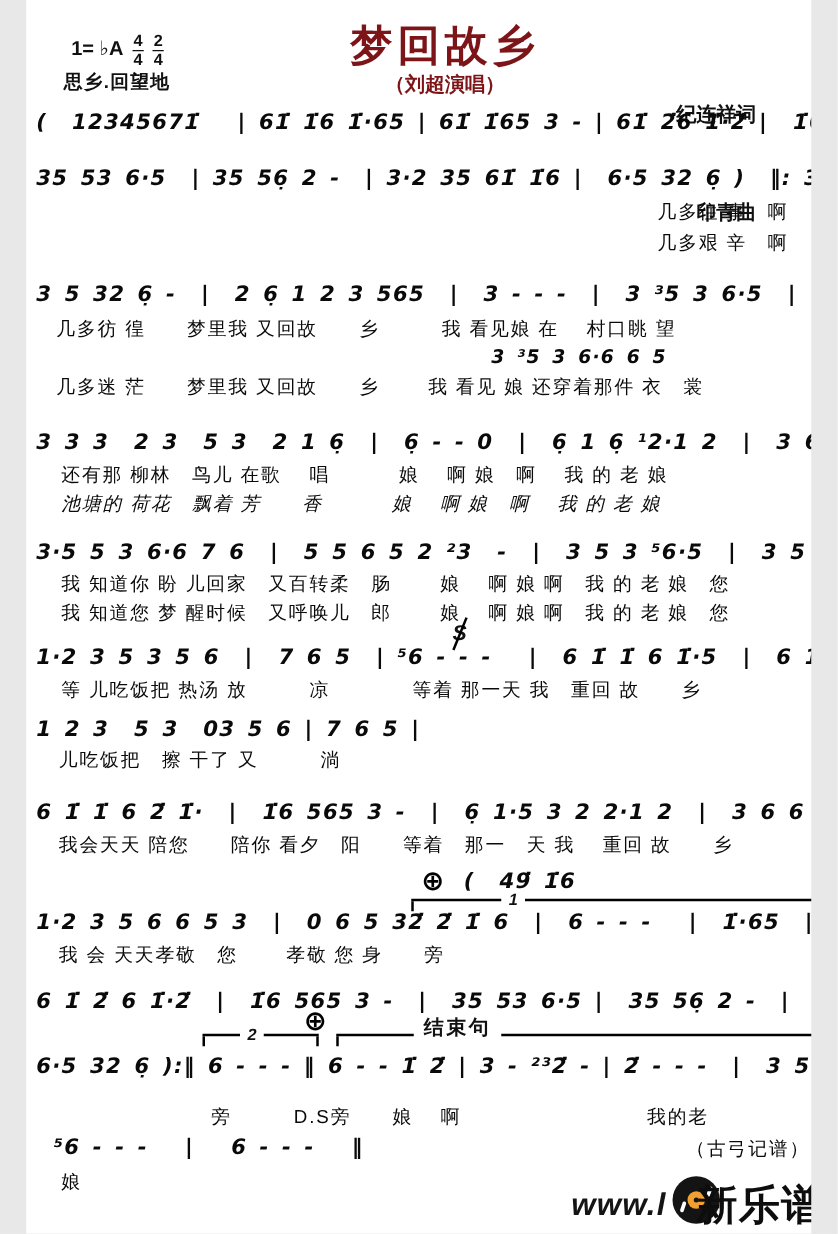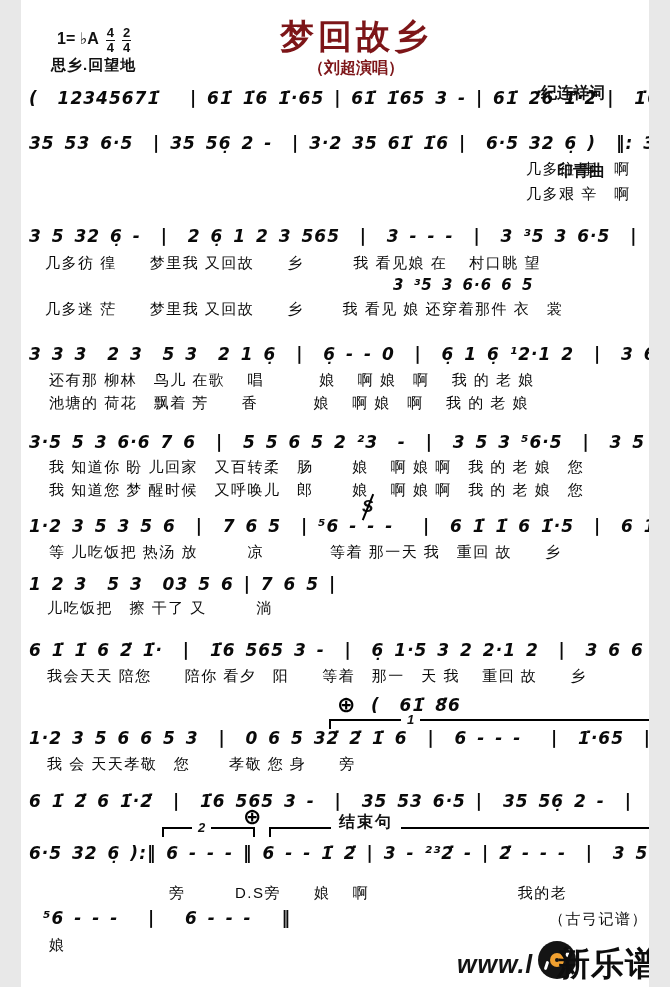--- a/index.html
+++ b/index.html
@@ -77,21 +77,21 @@
 
   
   <div class="abs notation" style="left:8px;top:226px;">3 5 32 6̣ -  |  2 6̣ 1 2 3 565  |  3 - - -  |  3 ³5 3 6·5  |  3 6̣ 532 3 -  |</div>
   <div class="abs lyrics" style="left:24px;top:254px;">几多彷 徨　　梦里我 又回故　　乡　　　我 看见娘 在　 村口眺 望</div>
   <div class="abs notation" style="left:372px;top:276px;font-size:15px;">3 ³5 3 6·6 6 5</div>
   <div class="abs lyrics" style="left:24px;top:300px;text-align:right;">几多迷 茫　　梦里我 又回故　　乡　　 我 看见 娘 还穿着那件 衣　裳</div>
 
   
   <div class="abs notation" style="left:8px;top:344px;">3 3 3  2 3  5 3  2 1 6̣  |  6̣ - - 0  |  6̣ 1 6̣ ¹2·1 2  |  3 6 1 ¹2 -  |</div>
   <div class="abs lyrics" style="left:28px;top:371px;">还有那 柳林　鸟儿 在歌　 唱　　　 娘　 啊 娘　啊　 我 的 老 娘</div>
-  <div class="abs lyrics" style="left:28px;top:394px;">池塘的 荷花　飘着 芳　　香　　　 娘　 啊 娘　啊　 我 的 老 娘</div>
+  <div class="abs lyrics" style="left:28px;top:394px;font-style:italic;">池塘的 荷花　飘着 芳　　香　　　 娘　 啊 娘　啊　 我 的 老 娘</div>
 
   
   <div class="abs notation" style="left:8px;top:432px;">3·5 5 3 6·6 7 6  |  5 5 6 5 2 ²3  -  |  3 5 3 ⁵6·5  |  3 5 6̣ ¹2·2  |</div>
   <div class="abs lyrics" style="left:28px;top:458px;">我 知道你 盼 儿回家　又百转柔　肠　　 娘　 啊 娘 啊　我 的 老 娘　您</div>
   <div class="abs lyrics" style="left:28px;top:481px;">我 知道您 梦 醒时候　又呼唤儿　郎　　 娘　 啊 娘 啊　我 的 老 娘　您</div>
 
   
   <div class="abs segno" style="left:341px;top:497px;"><span>S</span></div>
   <div class="abs notation" style="left:8px;top:516px;">1·2 3 5 3 5 6  |  7 6 5  | ⁵6 - - -   |  6 1̇ 1̇ 6 1̇·5  |  6 1̇ 1̇65 3 -  |</div>
   <div class="abs lyrics" style="left:28px;top:543px;">等 儿吃饭把 热汤 放　　　凉　　　　等着 那一天 我　重回 故　　乡</div>
@@ -99,21 +99,21 @@
   
   <div class="abs notation" style="left:8px;top:574px;">1 2 3  5 3  03 5 6 | 7 6 5 |</div>
   <div class="abs lyrics" style="left:26px;top:599px;">儿吃饭把　擦 干了 又　　　淌</div>
 
   
   <div class="abs notation" style="left:8px;top:640px;">6 1̇ 1̇ 6 2̇ 1̇·  |  1̇6 565 3 -  |  6̣ 1·5 3 2 2·1 2  |  3 6 6 3 2 2 -  |</div>
   <div class="abs lyrics" style="left:26px;top:667px;">我会天天 陪您　　陪你 看夕　阳　　等着　那一　天 我　 重回 故　　乡</div>
 
   
   <div class="abs coda" style="left:316px;top:694px;">⊕</div>
-  <div class="abs notation" style="left:350px;top:695px;">(  61̇ 8̇6</div>
+  <div class="abs notation" style="left:350px;top:695px;">(  49̇ 1̇6</div>
   <div class="bracket" style="left:308px;top:719px;width:332px;">
       <span class="blab">1</span>
     </div>
 
   
   <div class="abs notation" style="left:8px;top:728px;">1·2 3 5 6 6 5 3  |  0 6 5 32̇ 2̇ 1̇ 6  |  6 - - -   |  1̇·65  |  6 1̇ 1̇65 3 -  |</div>
   <div class="abs lyrics" style="left:26px;top:755px;">我 会 天天孝敬　您　　 孝敬 您 身　　旁</div>
 
   
   <div class="abs notation" style="left:8px;top:791px;">6 1̇ 2̇ 6 1̇·2̇  |  1̇6 565 3 -  |  35 53 6·5 |  35 56̣ 2 -  |  3·2 35 61̇ 1̇6  |</div>

